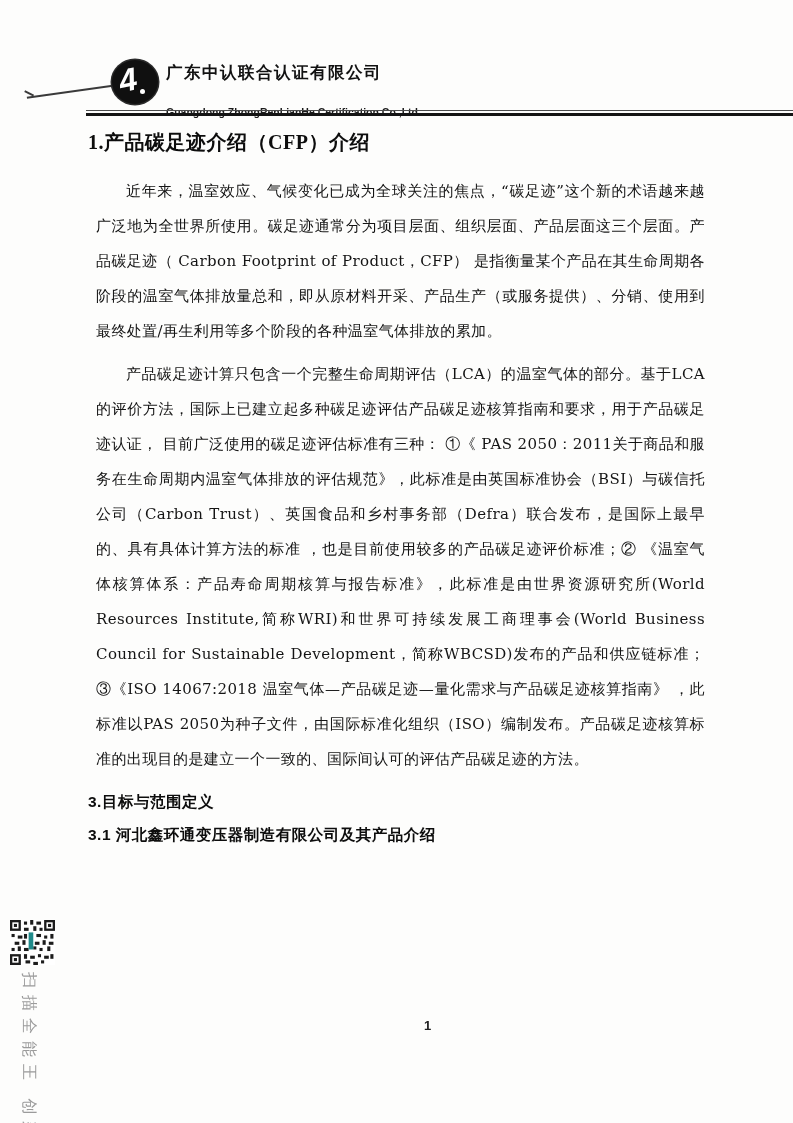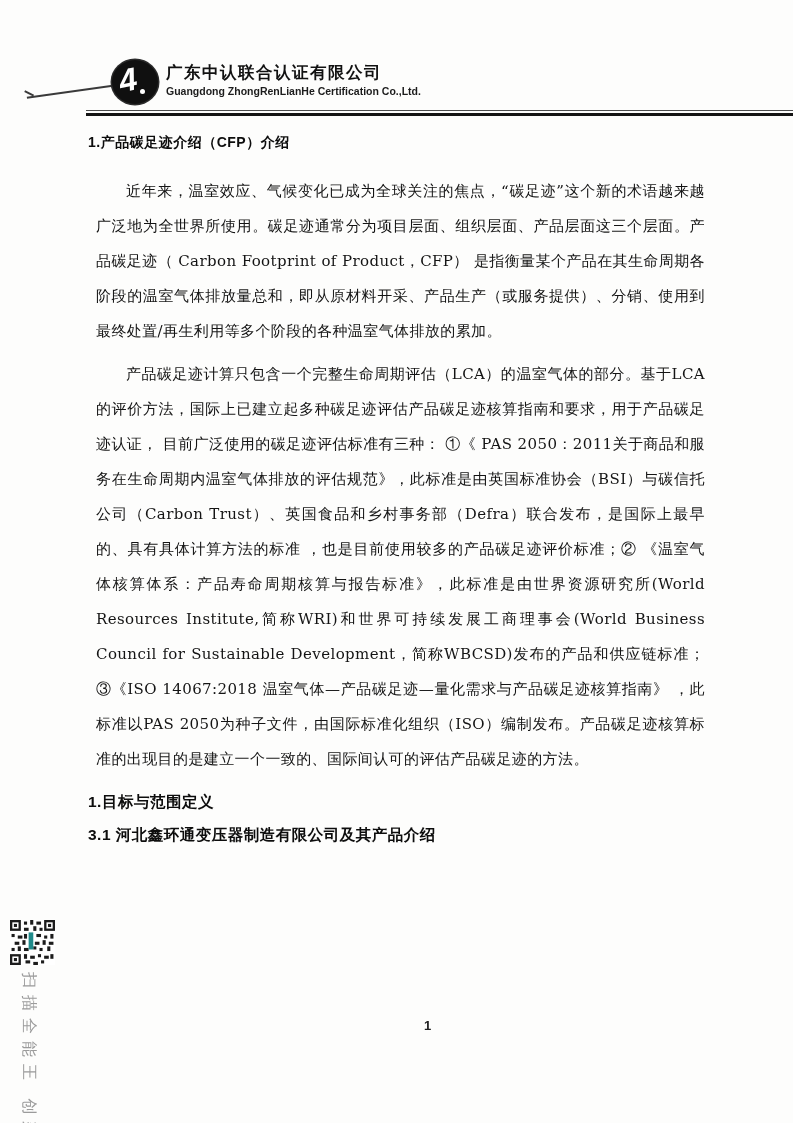--- a/index.html
+++ b/index.html
@@ -38,36 +38,36 @@
     content:""; position:absolute; left:-2px; top:-4px; width:10px; height:1.5px;
     background:#3a3a3a; transform:rotate(35deg);
   }
   .header-text { margin-left:8px; padding-top:2px; }
   .company-cn {
     font-family:"Liberation Sans","DejaVu Sans",sans-serif;
     font-weight:bold; font-size:16.5px; letter-spacing:1.5px; color:#111;
   }
   .company-en {
     font-family:"Liberation Sans","DejaVu Sans",sans-serif;
-    font-weight:bold; font-size:10.5px; margin-top:1px; color:#1c1c1c;
+    font-weight:bold; font-size:10.5px; margin-top:22px; color:#1c1c1c;
   }
 
   
   .divider {
     position:absolute; top:110px; left:86px; right:0;
     height:1.5px;
     border-top:1.5px solid #4c4c4c;
     border-bottom:3px solid #141414;
   }
 
   
   .content { position:absolute; top:121px; left:88px; width:625px; }
   .h-sec {
-    font-family:Liberation Sans, sans-serif;
-    font-weight:bold; font-size:14px; letter-spacing:0.5px;
+    font-family:Liberation Serif, serif;
+    font-weight:bold; font-size:20px; letter-spacing:0.5px;
     margin:9px 0 20px 0; line-height:24px; color:#0d0d0d;
   }
   .para {
     font-size:15px; line-height:35px; letter-spacing:0.4px;
     text-align:justify; text-indent:2em; margin:8px; color:#141414;
   }
   .h-sub {
     font-family:"Liberation Sans","DejaVu Sans",sans-serif;
     font-weight:bold; font-size:15.5px; letter-spacing:0.5px;
     margin:0; line-height:33px; color:#0d0d0d;
@@ -104,21 +104,21 @@
       <div class="company-cn">广东中认联合认证有限公司</div>
       <div class="company-en">Guangdong ZhongRenLianHe Certification Co.,Ltd.</div>
     </div>
   </div>
   <div class="divider"></div>
 
   <div class="content">
     <div class="h-sec">1.产品碳足迹介绍（CFP）介绍</div>
     <p class="para">近年来，温室效应、气候变化已成为全球关注的焦点，“碳足迹”这个新的术语越来越广泛地为全世界所使用。碳足迹通常分为项目层面、组织层面、产品层面这三个层面。产品碳足迹（ Carbon Footprint of Product，CFP） 是指衡量某个产品在其生命周期各阶段的温室气体排放量总和，即从原材料开采、产品生产（或服务提供）、分销、使用到最终处置/再生利用等多个阶段的各种温室气体排放的累加。</p>
     <p class="para">产品碳足迹计算只包含一个完整生命周期评估（LCA）的温室气体的部分。基于LCA的评价方法，国际上已建立起多种碳足迹评估产品碳足迹核算指南和要求，用于产品碳足迹认证， 目前广泛使用的碳足迹评估标准有三种： ①《 PAS 2050：2011关于商品和服务在生命周期内温室气体排放的评估规范》，此标准是由英国标准协会（BSI）与碳信托公司（Carbon Trust）、英国食品和乡村事务部（Defra）联合发布，是国际上最早的、具有具体计算方法的标准 ，也是目前使用较多的产品碳足迹评价标准；② 《温室气体核算体系：产品寿命周期核算与报告标准》，此标准是由世界资源研究所(World Resources Institute,简称WRI)和世界可持续发展工商理事会(World Business Council for Sustainable  Development，简称WBCSD)发布的产品和供应链标准； ③《ISO 14067:2018  温室气体—产品碳足迹—量化需求与产品碳足迹核算指南》 ，此标准以PAS 2050为种子文件，由国际标准化组织（ISO）编制发布。产品碳足迹核算标准的出现目的是建立一个一致的、国际间认可的评估产品碳足迹的方法。</p>
-    <div class="h-sub">1.目标与范围定义</div>
+    <div class="h-sub">3.目标与范围定义</div>
     <div class="h-sub">3.1 河北鑫环通变压器制造有限公司及其产品介绍</div>
   </div>
 
   <div class="page-num">1</div>
 
   <svg class="qr" viewBox="0 0 29 29" xmlns="http://www.w3.org/2000/svg">
     <rect x="0" y="0" width="29" height="29" fill="#ffffff"></rect>
     <g fill="#1c1c1c">
       <rect x="0" y="0" width="7" height="7"></rect>
         <rect x="22" y="0" width="7" height="7"></rect>

